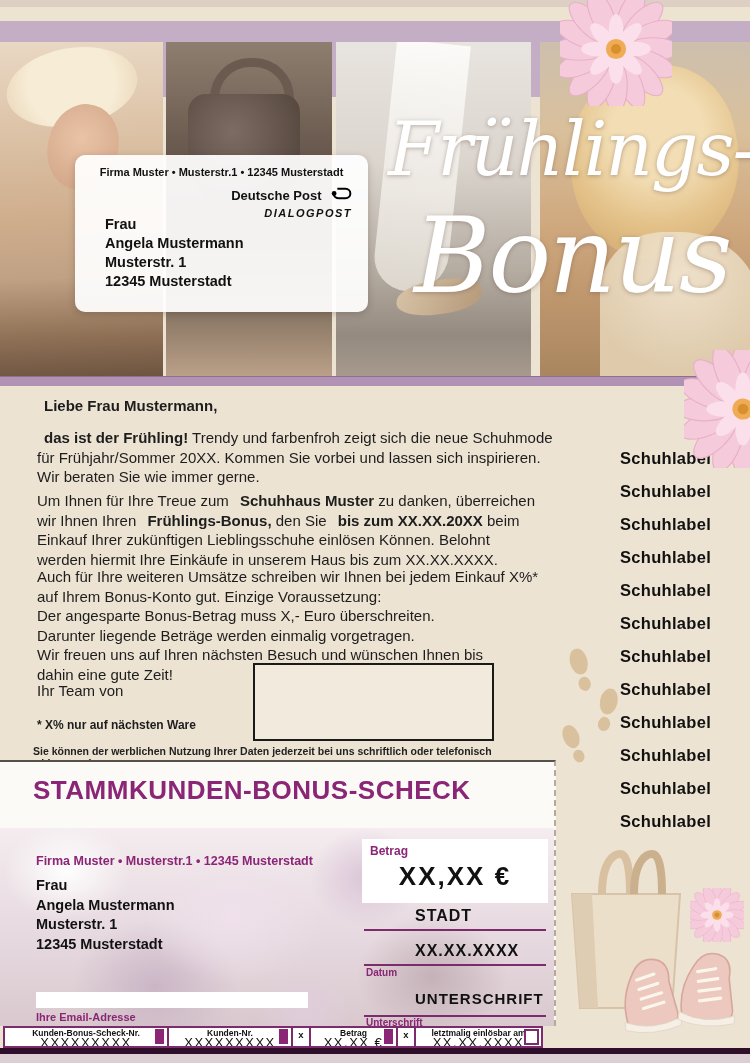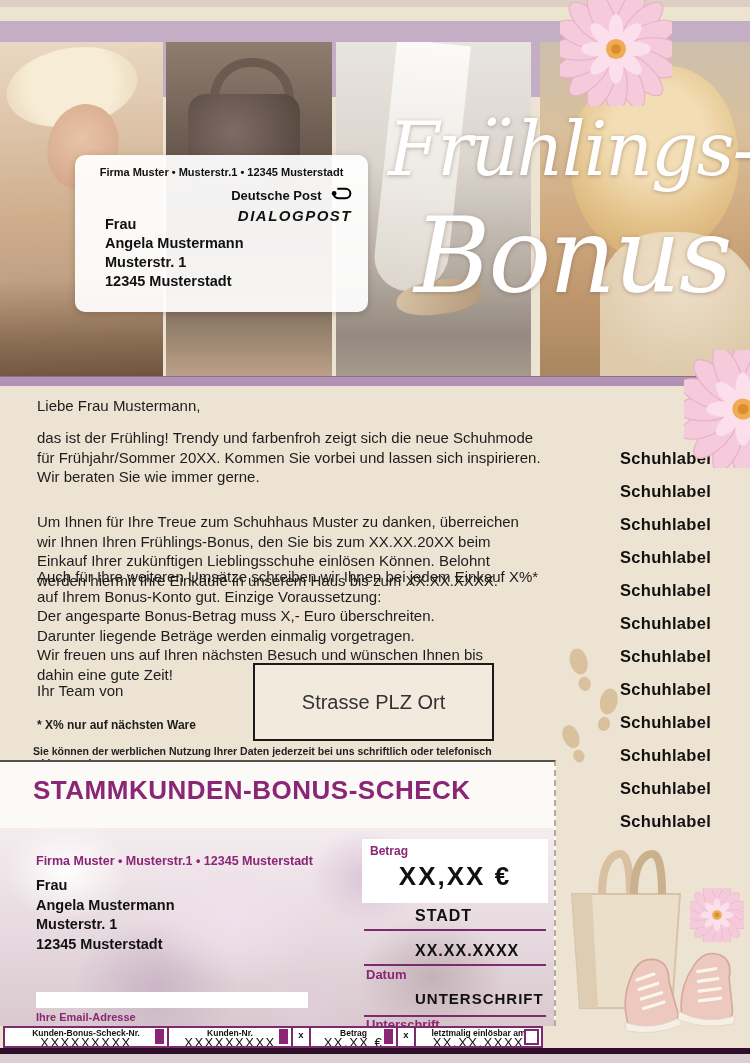--- a/index.html
+++ b/index.html
@@ -41,36 +41,36 @@
   .title1{left:388px;top:112px;font-size:74px;letter-spacing:-2px;}
   .title2{left:414px;top:204px;font-size:104px;letter-spacing:-2px;font-style:italic;}
 
   
   .addrwin{position:absolute;left:75px;top:155px;width:293px;height:157px;background:rgba(255,255,255,.93);
            border-radius:10px;box-shadow:0 2px 7px rgba(60,40,30,.25);z-index:7;}
   .addrwin .sender{position:absolute;top:11px;left:0;width:100%;text-align:center;font-size:11px;font-weight:bold;color:#111;}
   .dpblock{position:absolute;top:31px;right:16px;text-align:right;color:#111;}
   .dpname{font-size:13px;font-weight:bold;display:inline-block;vertical-align:middle;}
   .dphorn{display:inline-block;vertical-align:middle;margin-left:4px;}
-  .dpprod{font-size:15px;font-weight:bold;font-style:italic;letter-spacing:1.5px;margin-top:2px;}
+  .dpprod{font-size:11px;font-weight:bold;font-style:italic;letter-spacing:1.5px;margin-top:2px;}
   .addrwin .recipient{position:absolute;top:60px;left:30px;font-size:14.5px;font-weight:bold;line-height:19px;
            white-space:pre-line;color:#111;}
 
   
   .flower{position:absolute;z-index:8;}
   .f-top{left:560px;top:-8px;width:112px;height:114px;}
   .f-right{left:684px;top:350px;width:118px;height:118px;}
   .f-small{left:690px;top:888px;width:54px;height:54px;}
   .fprint{position:absolute;color:#C9A06A;opacity:.5;z-index:2;}
 
   
   .lp{position:absolute;left:37px;width:570px;margin:0;font-size:15px;line-height:19.5px;
       white-space:pre-line;color:#1d1d1d;z-index:3;}
-  .lp .b{font-weight:normal;}
-  .lp1{top:396px;}.lp2{top:428px;}.lp3{top:512px;}.lp4{top:567px;}.lp5{top:645px;}.lp6{top:681px;}
+  .lp .b{font-weight:bold;margin-left:7px;}
+  .lp1{top:396px;}.lp2{top:428px;}.lp3{top:491px;}.lp4{top:567px;}.lp5{top:645px;}.lp6{top:681px;}
   .footnote{position:absolute;left:37px;top:718px;font-size:12px;font-weight:bold;color:#1d1d1d;}
   .logobox{position:absolute;left:253px;top:663px;width:237px;height:74px;border:2.5px solid #1a1a1a;
            display:flex;flex-direction:column;align-items:center;justify-content:center;z-index:4;background:rgba(250,246,238,.4);}
   .logobox .l1{font-size:34px;font-weight:bold;color:#111;line-height:1;}
   .logobox .l2{font-size:20px;color:#333;line-height:1.25;}
   .privacy{position:absolute;left:33px;top:745px;width:535px;font-size:10.5px;font-weight:bold;color:#222;z-index:4;}
 
   
   .shoelabels{position:absolute;left:620px;top:448px;z-index:3;}
   .shoelabel{font-size:16.5px;font-weight:bold;color:#111;line-height:20px;margin-bottom:13px;letter-spacing:.3px;}
@@ -95,21 +95,21 @@
   .c-emailbox{position:absolute;left:36px;top:230px;width:272px;height:16px;background:#fff;z-index:2;}
   .c-emaillabel{position:absolute;left:36px;top:249px;font-size:11px;font-weight:bold;color:#8B2576;z-index:2;}
   .c-betrag{position:absolute;left:362px;top:77px;width:186px;height:64px;background:#fff;z-index:2;}
   .c-betraglabel{position:absolute;left:8px;top:5px;font-size:12px;font-weight:bold;color:#8B2576;}
   .c-betragvalue{position:absolute;left:0;top:22px;width:100%;text-align:center;font-size:26px;font-weight:bold;
                  letter-spacing:2px;color:#111;}
   .c-field{position:absolute;left:415px;font-size:16px;font-weight:bold;letter-spacing:1px;color:#111;z-index:2;}
   .c-stadt{top:145px;}.c-datum{top:180px;}.c-unterschrift{top:228px;font-size:15px;}
   .c-line{position:absolute;left:364px;width:182px;border-top:2px solid #7C2B6D;z-index:2;}
   .c-line1{top:167px;}.c-line2{top:202px;}.c-line3{top:253px;}
-  .c-sublabel{position:absolute;left:366px;font-size:13px;font-weight:bold;color:#8B2576;z-index:2;text-align:right;}
+  .c-sublabel{position:absolute;left:366px;font-size:10px;font-weight:bold;color:#8B2576;z-index:2;text-align:right;}
   .c-sub1{top:205px;}.c-sub2{top:255px;}
 
   
   .fstrip{position:absolute;left:3px;top:1026px;width:540px;height:22px;background:#fff;
           border:2px solid #7C2B6D;box-sizing:border-box;display:flex;z-index:9;}
   .fcell{position:relative;height:100%;box-sizing:border-box;text-align:center;overflow:hidden;}
   .fcell + .fcell{border-left:2px solid #7C2B6D;}
   .fcell:nth-child(1){flex:1.62;}
   .fcell:nth-child(2){flex:1.22;}
   .fcell:nth-child(3){flex:0 0 18px;}
@@ -255,21 +255,20 @@
 auf Ihrem Bonus-Konto gut. Einzige Voraussetzung:
 Der angesparte Bonus-Betrag muss X,- Euro überschreiten.
 Darunter liegende Beträge werden einmalig vorgetragen.</span></p>
       <p class="lp lp5"><span>Wir freuen uns auf Ihren nächsten Besuch und wünschen Ihnen bis
 dahin eine gute Zeit!</span></p>
       <p class="lp lp6"><span>Ihr Team von</span></p>
     </div>
   <div class="footnote">* X% nur auf nächsten Ware</div>
 
   <div class="logobox">
-    <div class="l2">Strasse PLZ Ort</div>
   </div>
 
   <div class="shoelabels" id="shoe-labels">
       <div class="shoelabel">Schuhlabel</div>
       <div class="shoelabel">Schuhlabel</div>
       <div class="shoelabel">Schuhlabel</div>
       <div class="shoelabel">Schuhlabel</div>
       <div class="shoelabel">Schuhlabel</div>
       <div class="shoelabel">Schuhlabel</div>
       <div class="shoelabel">Schuhlabel</div>

